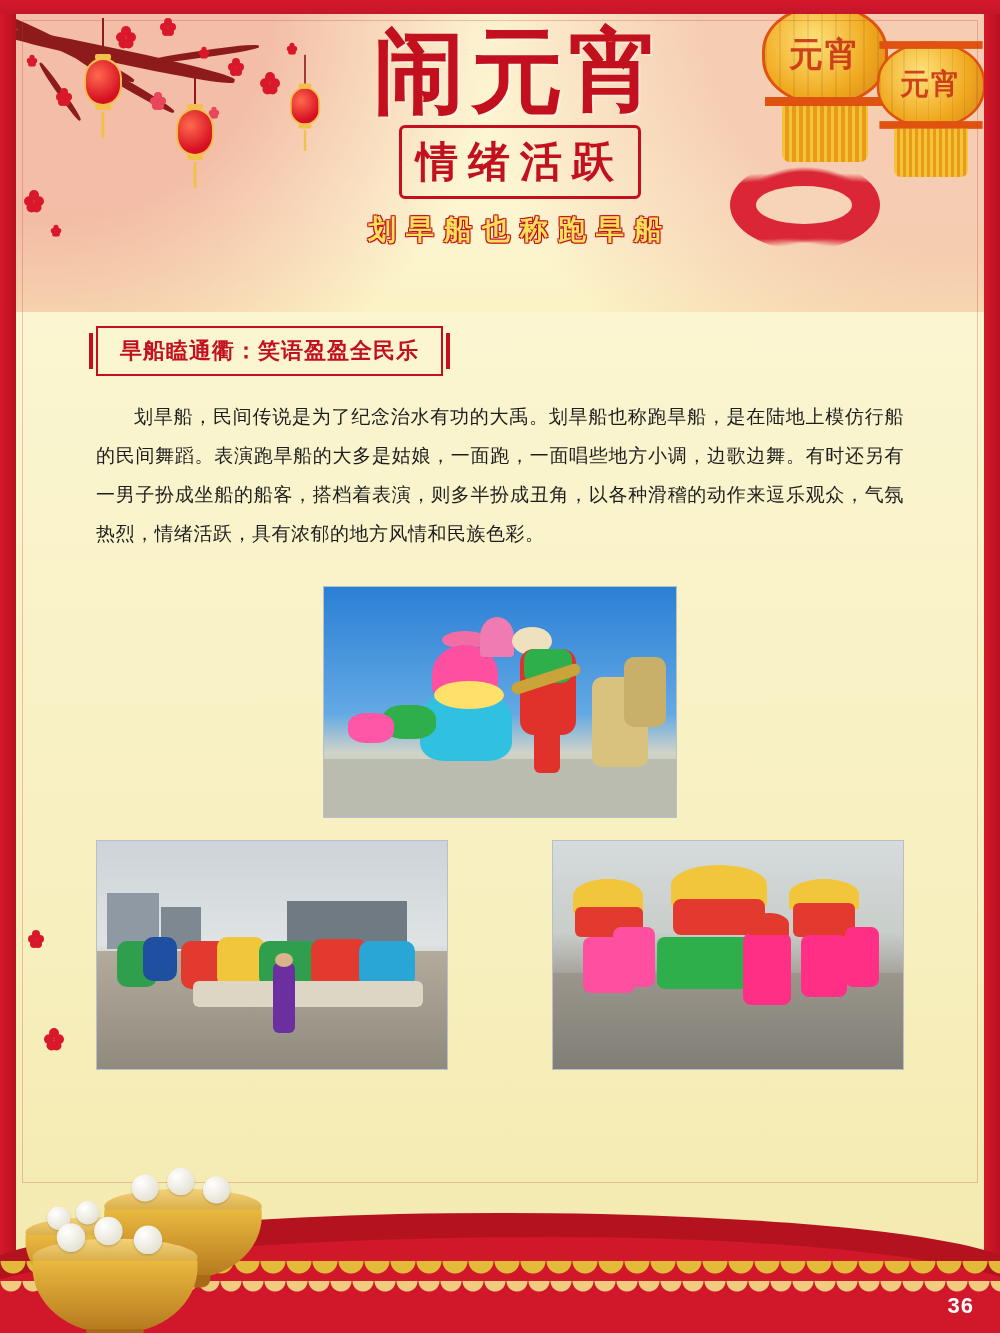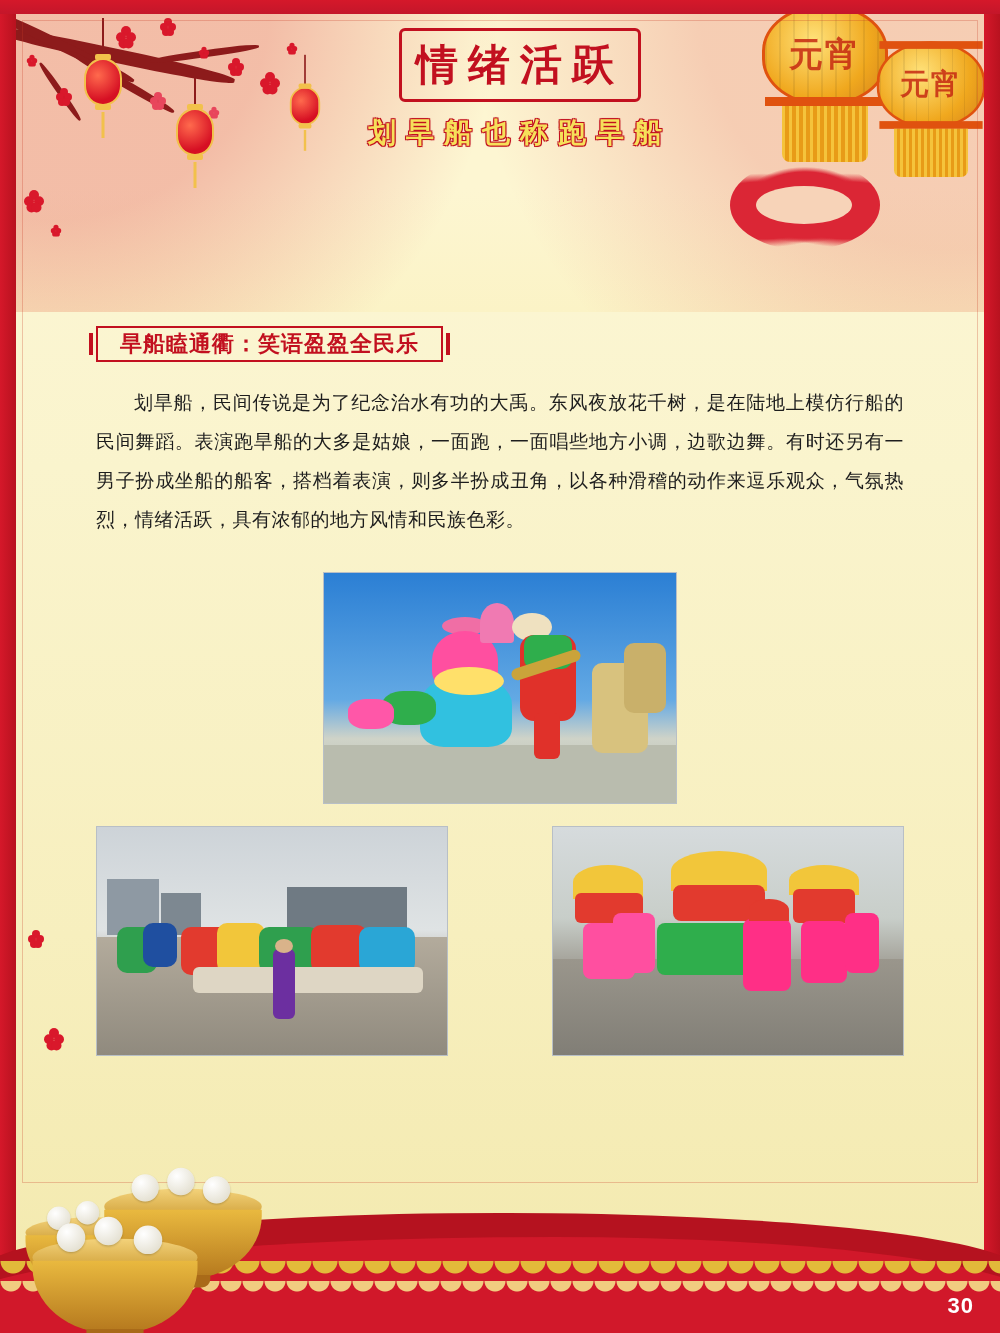--- a/index.html
+++ b/index.html
@@ -145,21 +145,21 @@
     color:#f6e05a;font-weight:bold;
     text-shadow:0 0 2px #c2101f,1px 1px 0 #c2101f,-1px -1px 0 #c2101f,1px -1px 0 #c2101f,-1px 1px 0 #c2101f;
   }
 
   
   .content{
     position:absolute;left:96px;right:96px;top:326px;
   }
   .section-head{
     display:inline-block;position:relative;
-    border:2px solid #c2101f;padding:1px 22px;
+    border:2px solid #c2101f;padding:8px 22px;
     color:#c2101f;font-size:22px;font-weight:bold;letter-spacing:1px;
   }
   .section-head:before,.section-head:after{
     content:"";position:absolute;top:5px;bottom:5px;width:4px;
     background:#c2101f;
   }
   .section-head:before{left:-9px;}
   .section-head:after{right:-9px;}
 
   .body-text{
@@ -372,20 +372,21 @@
         <div class="gband t"></div>
         <div class="gband b"></div>
         <div class="gchar">元宵</div>
       </div>
       <div class="gtassel"></div>
     </div>
 
     <div class="cloudstamp"></div>
 
     <div class="title-wrap">
+      <div class="title-main">闹元宵</div>
       <div class="title-box">情绪活跃</div>
       <div class="title-sub">划旱船也称跑旱船</div>
     </div>
   </div>
 
   <div class="border-left"></div>
   <div class="border-right"></div>
   <div class="border-top"></div>
   <div class="inner-line"></div>
 
@@ -417,21 +418,21 @@
         <i></i>
         <i></i>
         <i></i>
       </div>
   </div>
 
   <div class="content">
 
     <div class="section-head">旱船瞌通衢：笑语盈盈全民乐</div>
 
-    <p class="body-text">划旱船，民间传说是为了纪念治水有功的大禹。东风夜放花千树，是在陆地上模仿行船的民间舞蹈。表演跑旱船的大多是姑娘，一面跑，一面唱些地方小调，边歌边舞。有时还另有一男子扮成坐船的船客，搭档着表演，则多半扮成丑角，以各种滑稽的动作来逗乐观众，气氛热烈，情绪活跃，具有浓郁的地方风情和民族色彩。</p>
+    <p class="body-text">划旱船，民间传说是为了纪念治水有功的大禹。划旱船也称跑旱船，是在陆地上模仿行船的民间舞蹈。表演跑旱船的大多是姑娘，一面跑，一面唱些地方小调，边歌边舞。有时还另有一男子扮成坐船的船客，搭档着表演，则多半扮成丑角，以各种滑稽的动作来逗乐观众，气氛热烈，情绪活跃，具有浓郁的地方风情和民族色彩。</p>
 
     
     <div class="photo photo-1 p1">
       <div class="sky"></div>
       <div class="bld" style="left:0;right:0;bottom:0;height:58px;background:#b9bcae;"></div>
       <div class="figure" style="left:118px;top:44px;width:46px;height:18px;background:#f06ea5;border-radius:50%;"></div>
       <div class="figure" style="left:108px;top:58px;width:66px;height:58px;background:#ff4fa0;border-radius:50% 50% 30% 30%;"></div>
       <div class="figure" style="left:96px;top:104px;width:92px;height:70px;background:#31c1e0;border-radius:40% 40% 26% 26%;"></div>
       <div class="figure" style="left:110px;top:94px;width:70px;height:28px;background:#ffe06a;border-radius:50%;"></div>
       <div class="figure" style="left:156px;top:30px;width:34px;height:40px;background:#f07ab2;border-radius:50% 50% 10% 10%;"></div>
@@ -508,15 +509,15 @@
         <div class="cup"></div>
     </div>
     <div class="bowl" style="left:40px;bottom:4px;transform:scale(1.1);">
       <div class="tangyuan" style="left:22px;top:-14px;"></div>
       <div class="tangyuan" style="left:56px;top:-20px;"></div>
       <div class="tangyuan" style="left:92px;top:-12px;"></div>
       <div class="rim"></div>
         <div class="cup"></div>
     </div>
 
-    <div class="page-num">30</div>
+    <div class="page-num">36</div>
   </div>
 </div>
 
 </body></html>

